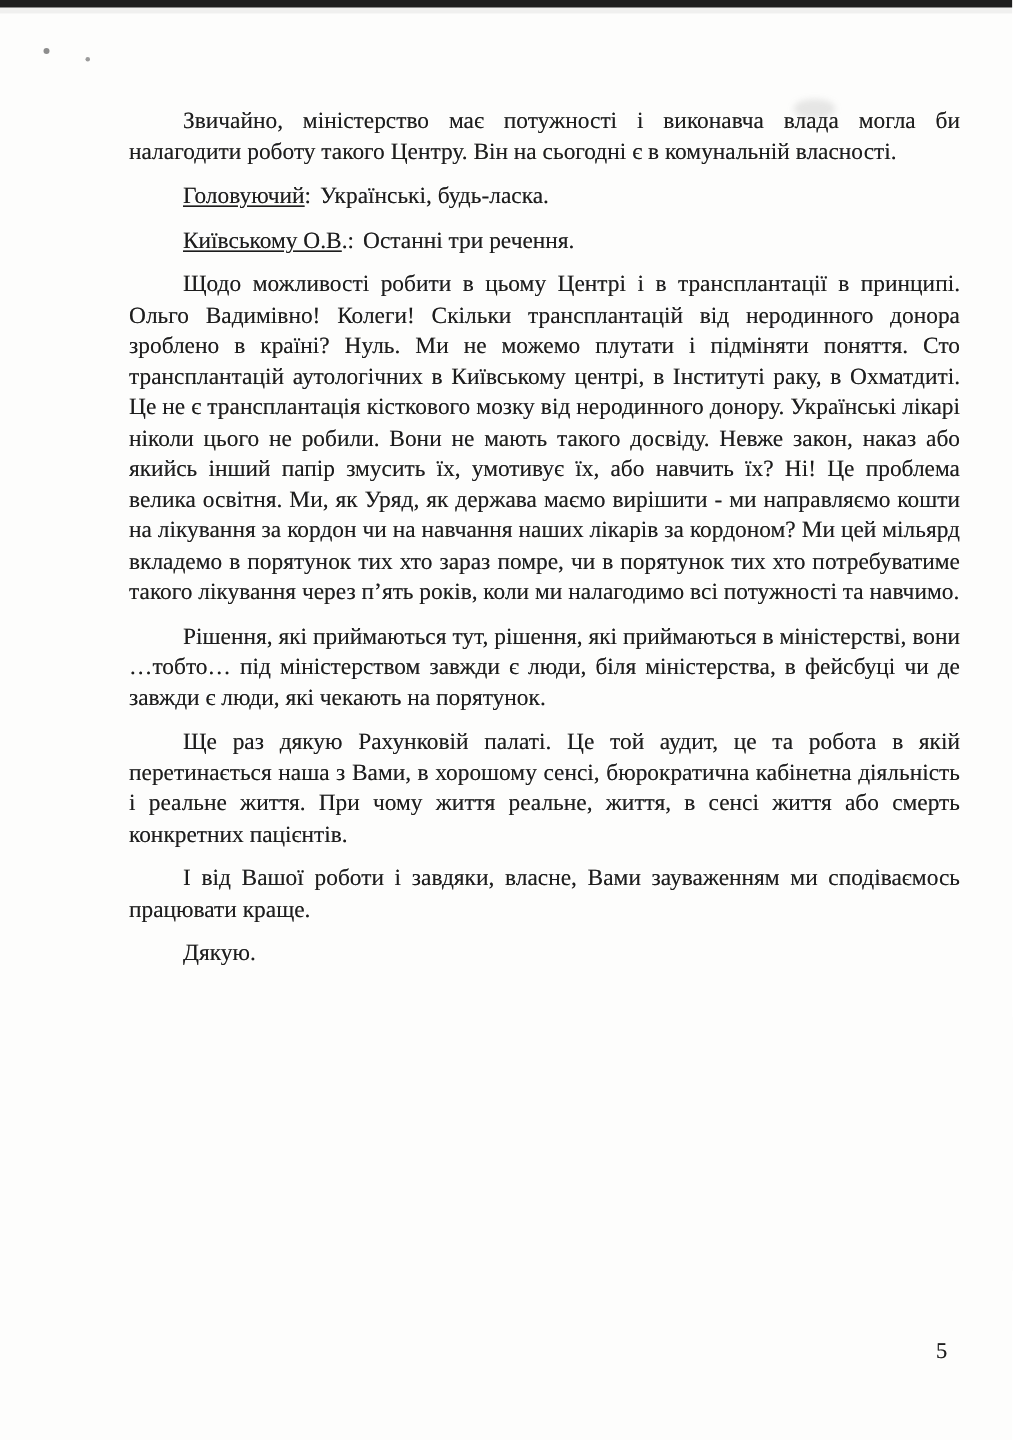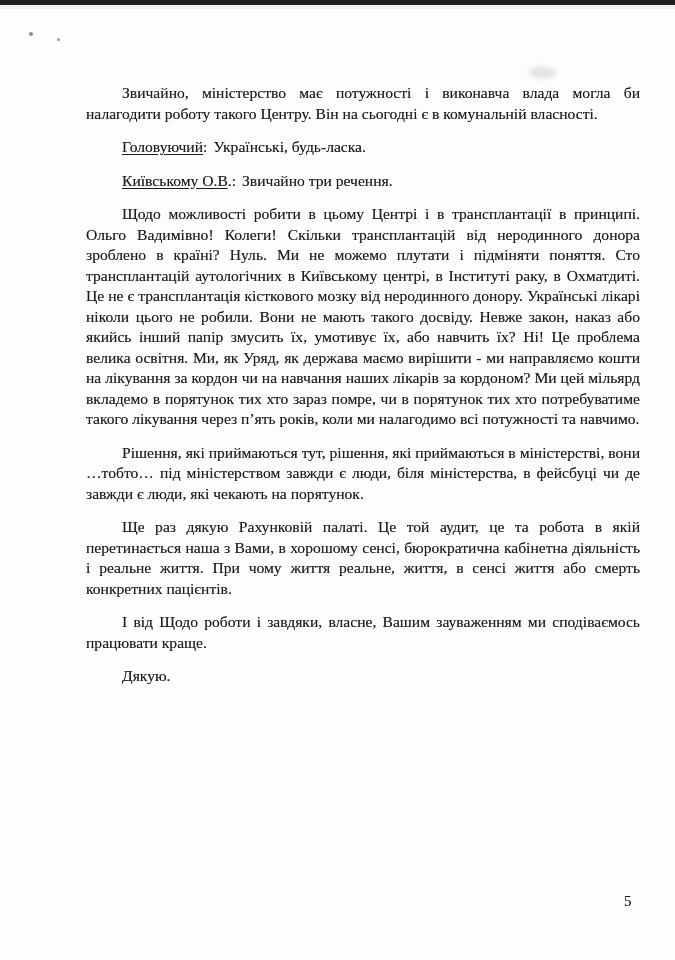--- a/index.html
+++ b/index.html
@@ -56,21 +56,21 @@
   .content {
     position: absolute;
     left: 86px; top: 70px;
     width: 554px;
     font-size: 15.6px;
     line-height: 20.5px;
     text-align: justify;
     text-shadow: 0 0 0.4px rgba(30,30,30,0.55);
   }
   .para {
-    margin: 13px 0 9px 0;
+    margin: 1px 0 9px 0;
     text-indent: 36px;
   }
   .speaker {
     text-decoration: underline;
     text-underline-offset: 2px;
   }
   .speech-text {
     margin-left: 6px;
   }
   .page-number {
@@ -87,22 +87,22 @@
 <div class="page">
   <div class="scan-bar"></div>
   <div class="scan-bar-shadow"></div>
   <div class="speck-1"></div>
   <div class="speck-2"></div>
   <div class="smudge"></div>
 
   <div class="content">
       <p class="para">Звичайно, міністерство має потужності і виконавча влада могла би налагодити роботу такого Центру. Він на сьогодні є в комунальній власності.</p>
       <p class="para"><span class="speaker">Головуючий</span><span>:</span><span class="speech-text">Українські, будь-ласка.</span></p>
-      <p class="para"><span class="speaker">Київському О.В</span><span>.:</span><span class="speech-text">Звичайно три речення.</span></p>
+      <p class="para"><span class="speaker">Київському О.В</span><span>.:</span><span class="speech-text">Останні три речення.</span></p>
       <p class="para">Щодо можливості робити в цьому Центрі і в трансплантації в принципі. Ольго Вадимівно! Колеги! Скільки трансплантацій від неродинного донора зроблено в країні? Нуль. Ми не можемо плутати і підміняти поняття. Сто трансплантацій аутологічних в Київському центрі, в Інституті раку, в Охматдиті. Це не є трансплантація кісткового мозку від неродинного донору. Українські лікарі ніколи цього не робили. Вони не мають такого досвіду. Невже закон, наказ або якийсь інший папір змусить їх, умотивує їх, або навчить їх? Ні! Це проблема велика освітня. Ми, як Уряд, як держава маємо вирішити - ми направляємо кошти на лікування за кордон чи на навчання наших лікарів за кордоном? Ми цей мільярд вкладемо в порятунок тих хто зараз помре, чи в порятунок тих хто потребуватиме такого лікування через п’ять років, коли ми налагодимо всі потужності та навчимо.</p>
       <p class="para">Рішення, які приймаються тут, рішення, які приймаються в міністерстві, вони …тобто… під міністерством завжди є люди, біля міністерства, в фейсбуці чи де завжди є люди, які чекають на порятунок.</p>
       <p class="para">Ще раз дякую Рахунковій палаті. Це той аудит, це та робота в якій перетинається наша з Вами, в хорошому сенсі, бюрократична кабінетна діяльність і реальне життя. При чому життя реальне, життя, в сенсі життя або смерть конкретних пацієнтів.</p>
-      <p class="para">І від Щодо роботи і завдяки, власне, Вашим зауваженням ми сподіваємось працювати краще.</p>
+      <p class="para">І від Вашої роботи і завдяки, власне, Вами зауваженням ми сподіваємось працювати краще.</p>
       <p class="para">Дякую.</p>
     </div>
 
   <div class="page-number">5</div>
 </div>
 
 </body></html>

